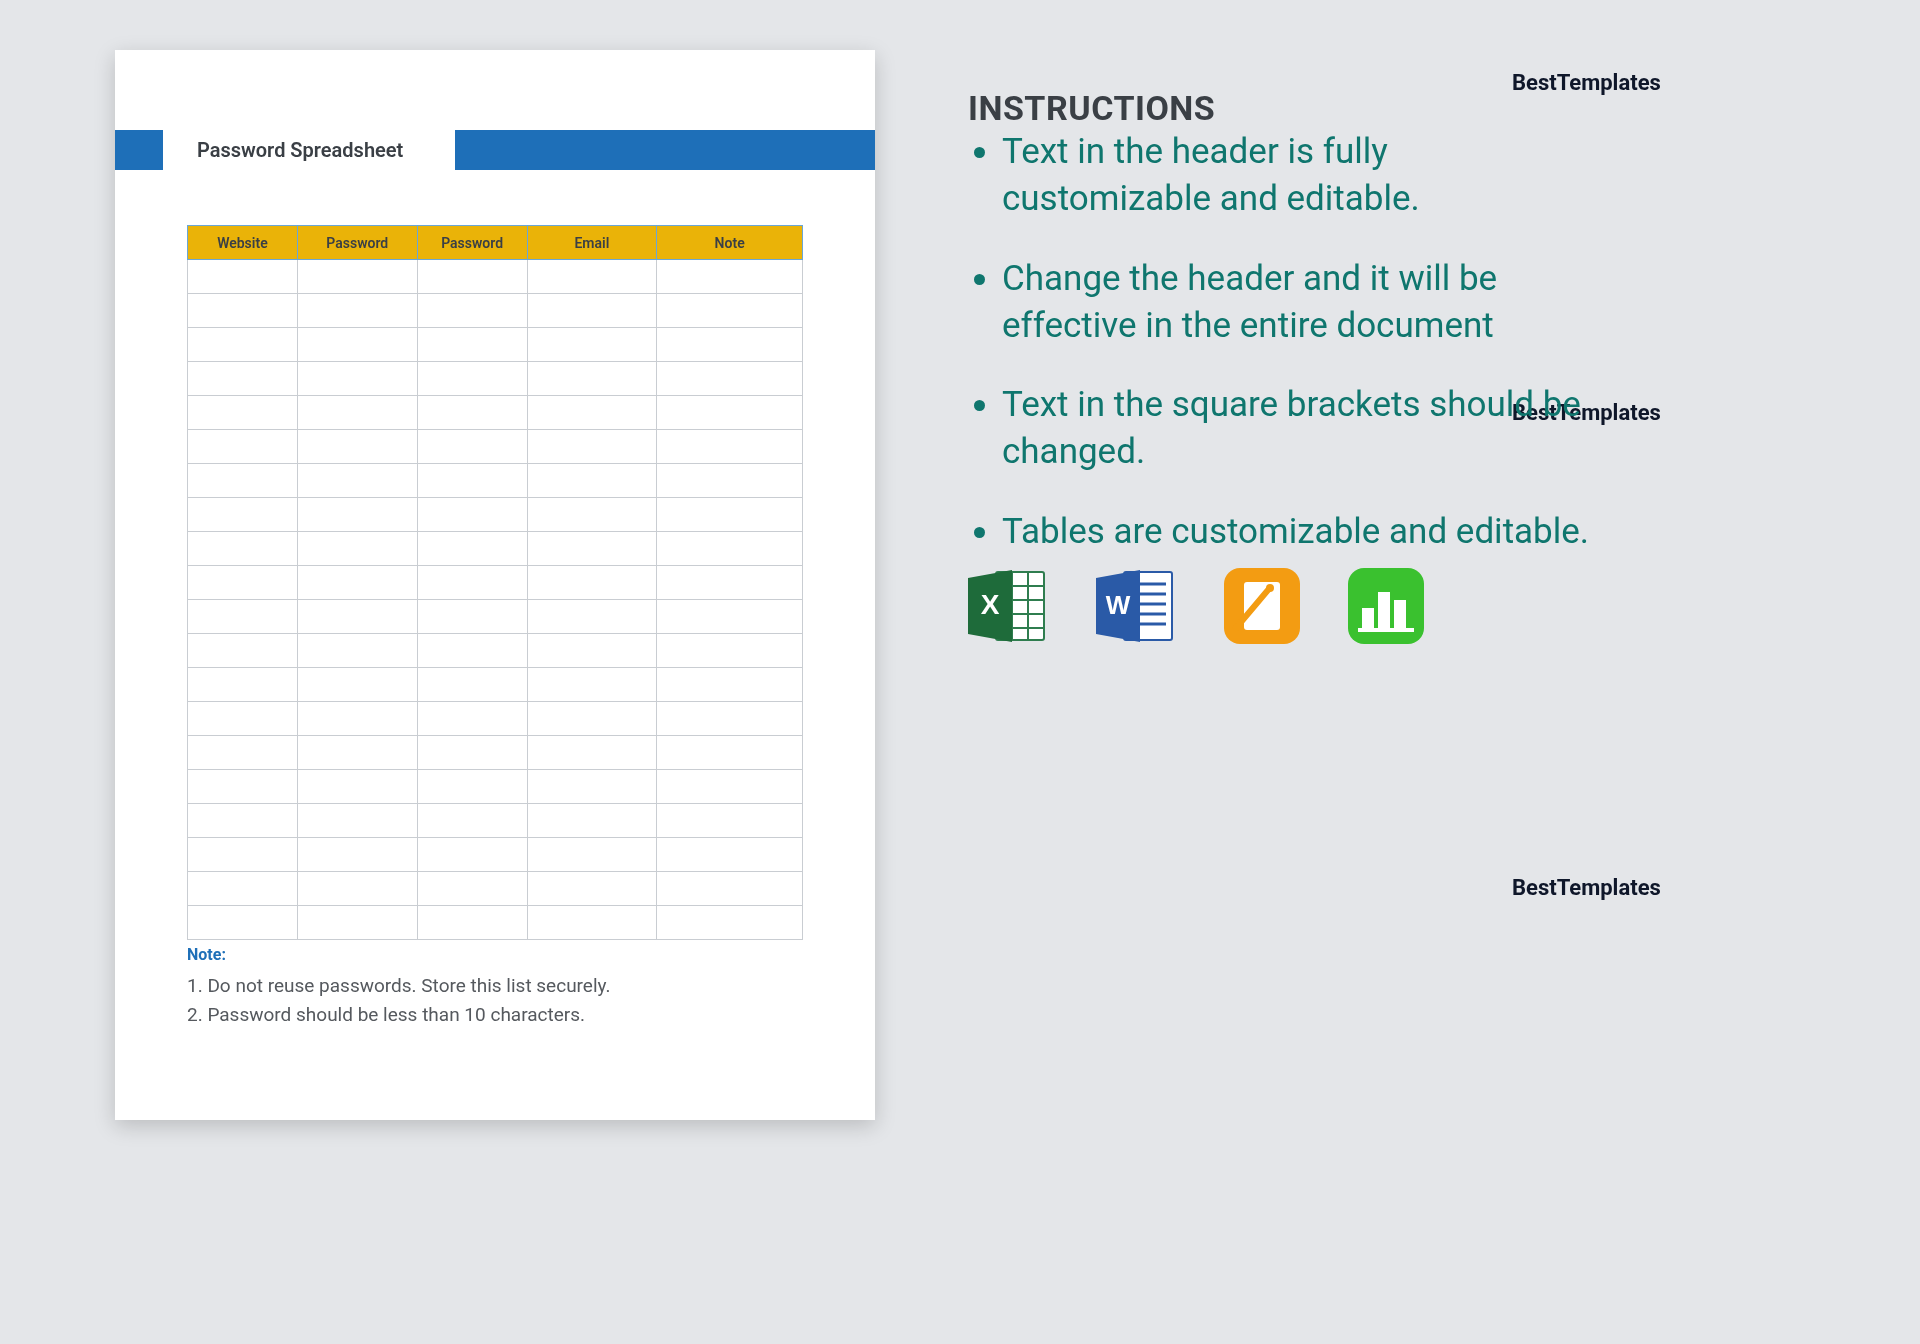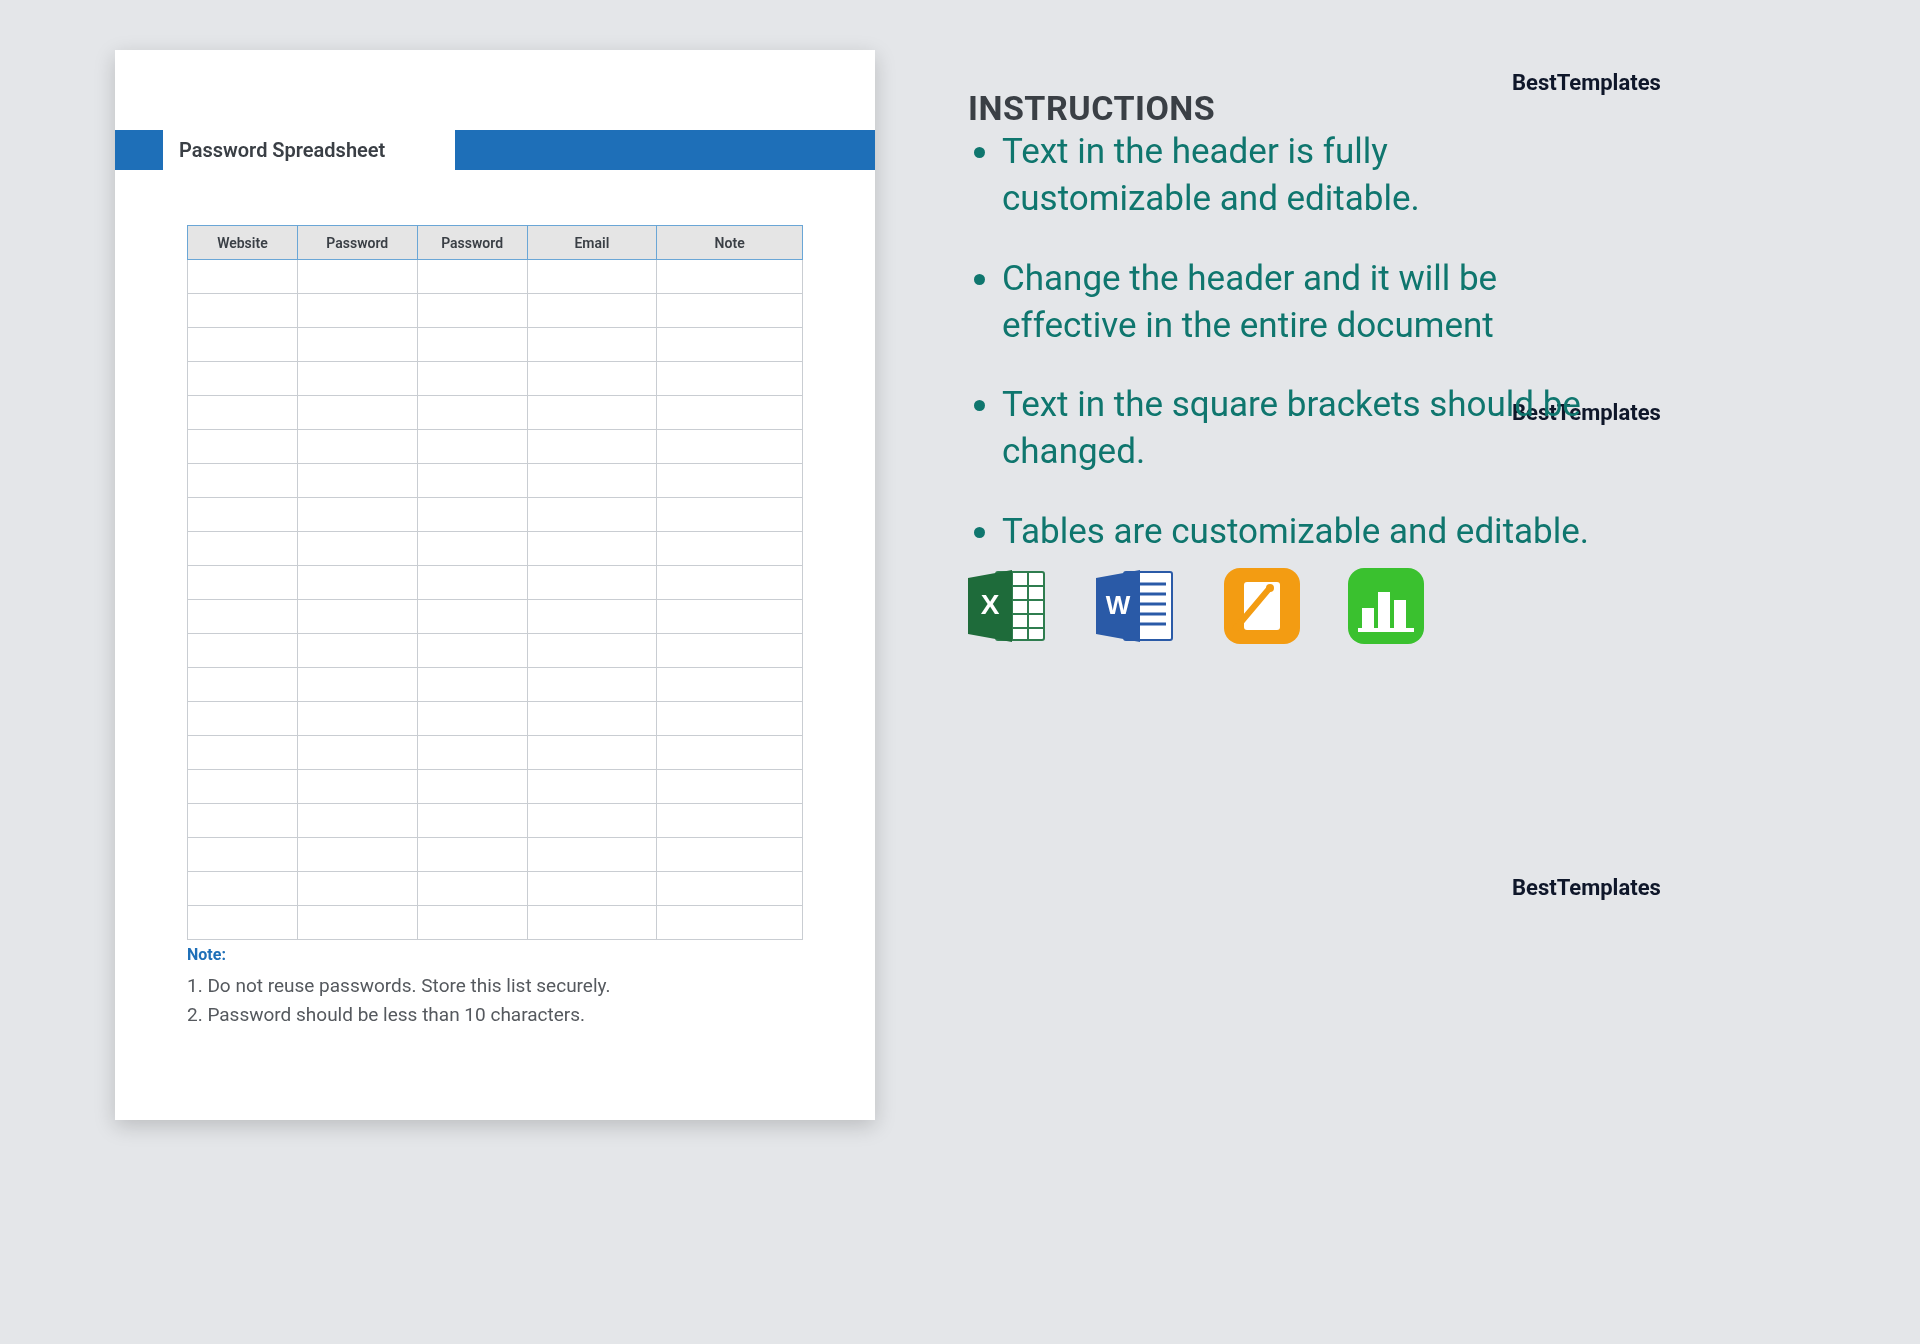--- a/index.html
+++ b/index.html
@@ -61,39 +61,39 @@
     height: 40px;
     background: #1e6fb8;
   }
   .titlebar .title-box {
     position: absolute;
     left: 48px; top: 0;
     width: 292px; height: 40px;
     background: #ffffff;
     display: flex;
     align-items: center;
-    padding-left: 16px;
+    padding-left: 34px;
     font-size: 20px;
     font-weight: 600;
     color: #3a3f45;
     text-align: center;
   }
 
   .sheet-table {
     position: absolute;
     top: 175px;
     left: 72px;
     width: 616px;
     border-collapse: collapse;
     font-size: 14px;
     color: #3a3f45;
   }
   .sheet-table th {
     border: 1px solid #6aa6d6;
-    background: #e5e5e5;
+    background: #eab308;
     font-weight: 600;
     height: 34px;
     text-align: center;
     color: #3a3f45;
   }
   .sheet-table td {
     border: 1px solid #c9cdd2;
     height: 34px;
   }
   .sheet-table th:nth-child(1),

